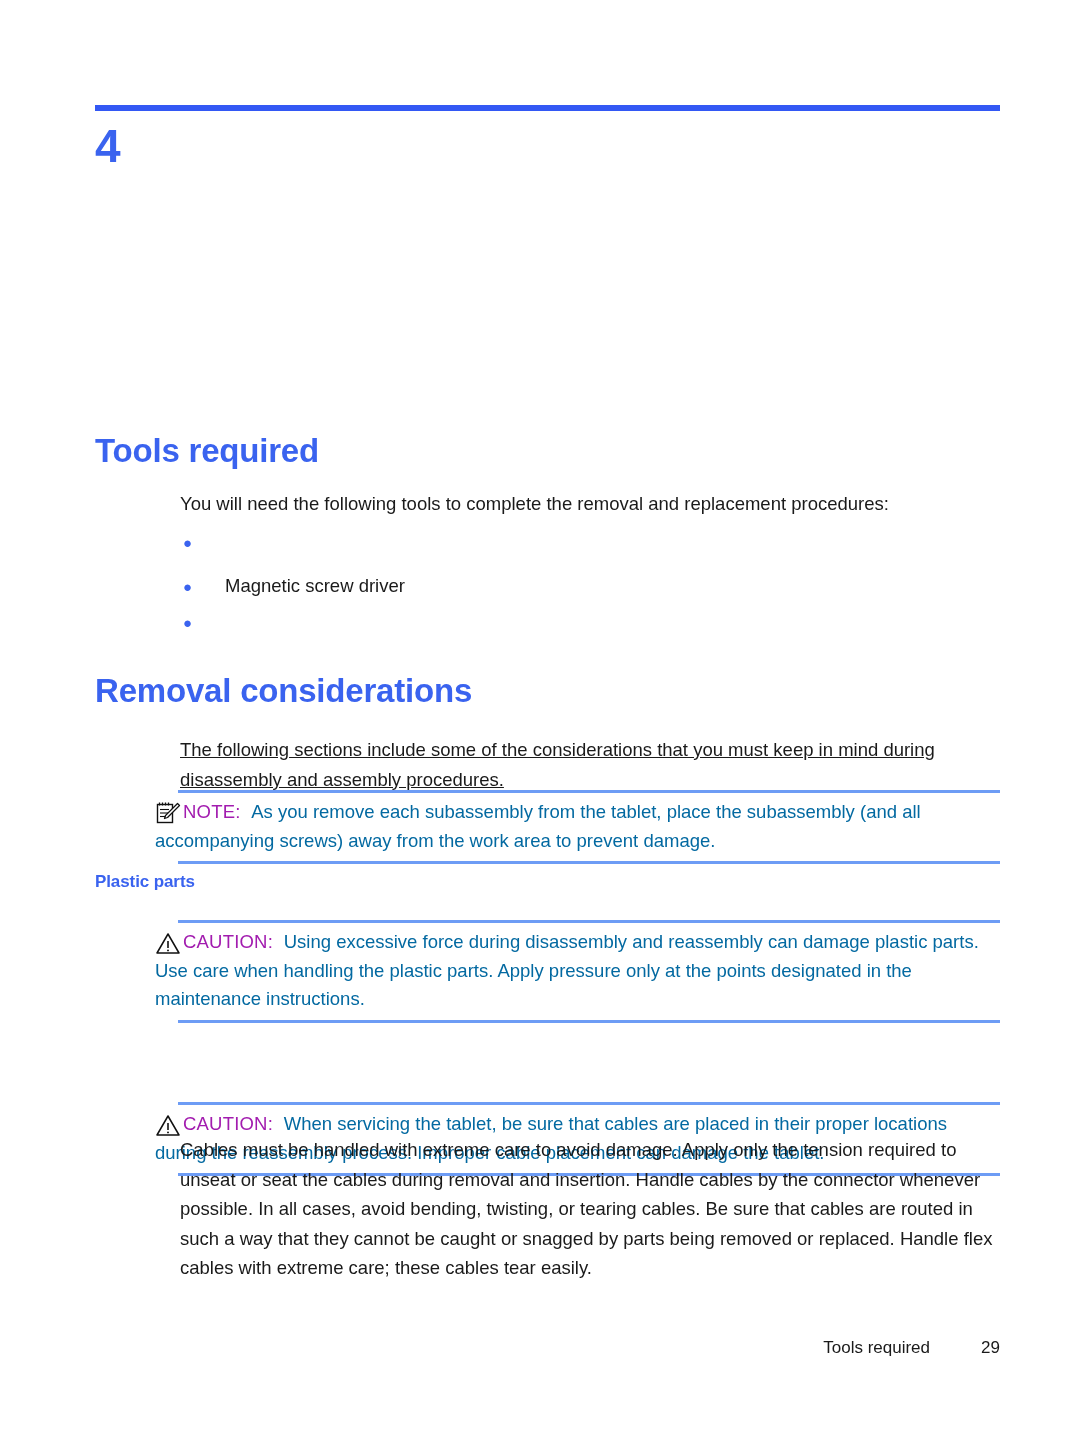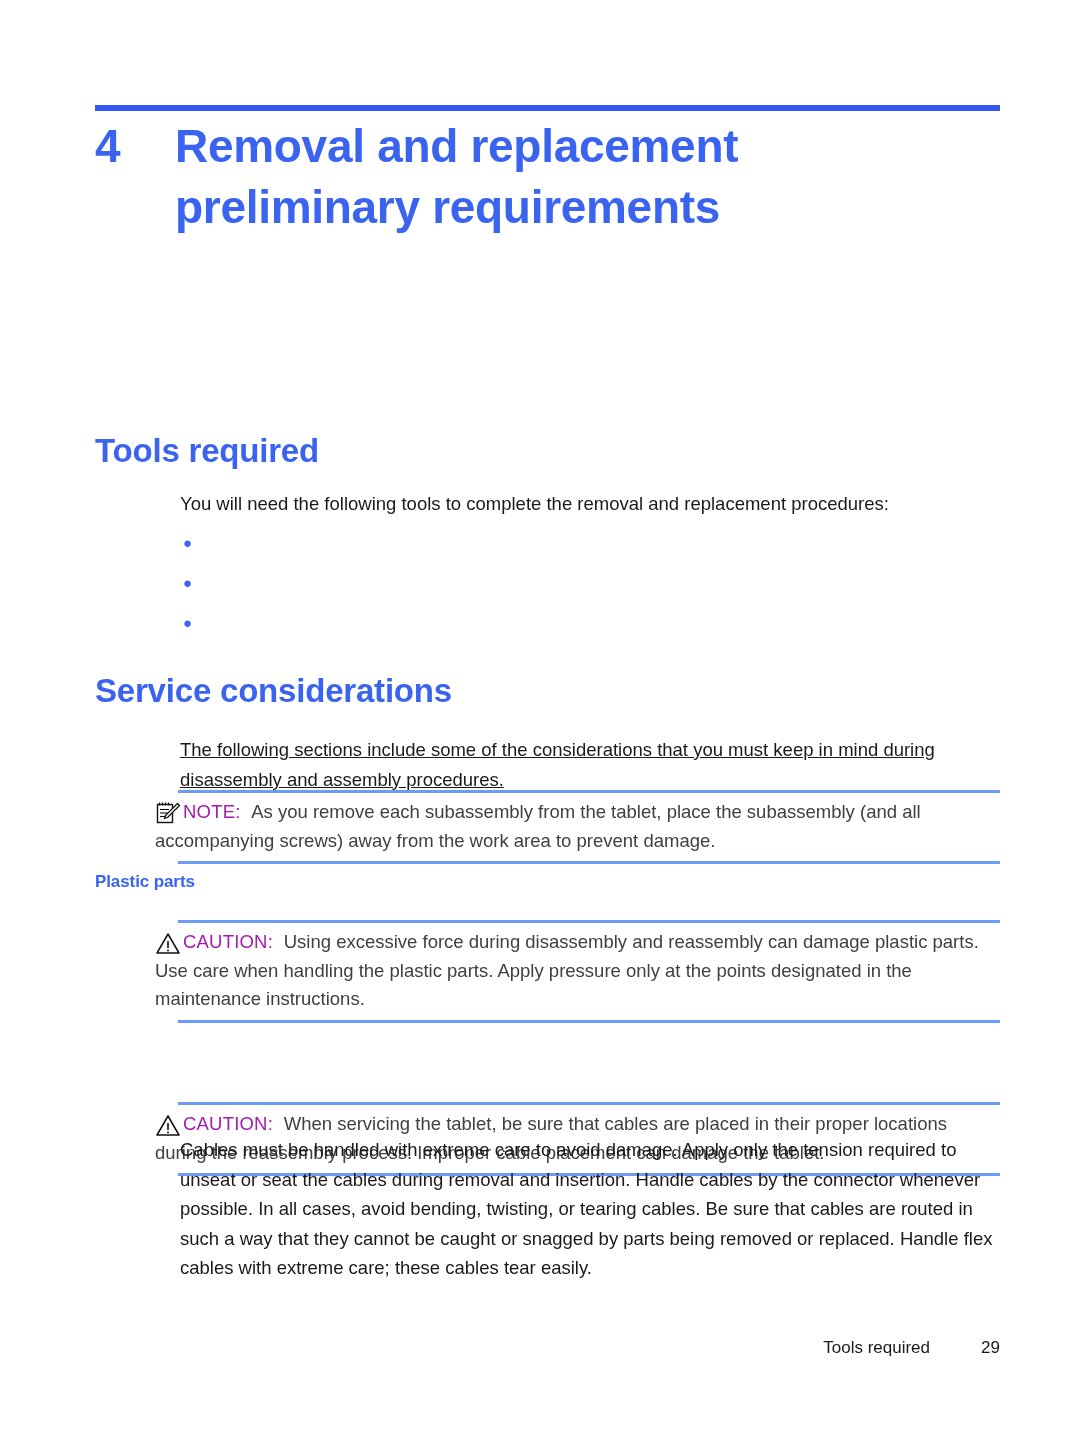--- a/index.html
+++ b/index.html
@@ -137,21 +137,21 @@
     margin-right: 2px;
     margin-top: 2px;
   }
   .admon-icon svg { display: block; }
   .admon-kw {
     color: #a21caf;
     font-weight: normal;
     letter-spacing: 0.2px;
   }
   .admon-kw::after { content: "\00a0\00a0"; }
-  .admon-text { color: #404040; }
+  .admon-text { color: #0369a1; }
 
   
   .footer {
     position: absolute;
     left: 95px;
     top: 1338px;
     width: 905px;
     display: flex;
     justify-content: flex-end;
     align-items: baseline;
@@ -162,39 +162,39 @@
   .footer-page { min-width: 26px; text-align: right; }
 </style>
 </head>
 <body>
 
 <div class="page">
 
   <div class="chapter-rule"></div>
   <div class="chapter-title">
     <span class="chapter-num">4</span>
-    <span class="chapter-name">Removal and replacement preliminary requirements</span>
   </div>
 
   <div class="h1" style="top:432px;">Tools required</div>
   <div class="body-text" style="top:489px;">You will need the following tools to complete the removal and replacement procedures:</div>
 
   <div class="bullet-list" style="top:535px;">
     <div class="bullet-row">
       <span class="bullet-dot">●</span>
     </div>
     <div class="bullet-row">
       <span class="bullet-dot">●</span>
+      <span class="bullet-label">Magnetic screw driver</span>
     </div>
     <div class="bullet-row">
       <span class="bullet-dot">●</span>
     </div>
   </div>
 
-  <div class="h1" style="top:672px;">Service considerations</div>
+  <div class="h1" style="top:672px;">Removal considerations</div>
   <div class="body-text" style="top:735px;text-decoration:underline;">The following sections include some of the considerations that you must keep in mind during disassembly and assembly procedures.</div>
 
   <div class="admon" style="top:790px;">
     <div class="admon-rule top"></div>
     <div class="admon-body">
       <span class="admon-icon">
         <svg viewBox="0 0 26 26" width="26" height="26">
           <rect x="2.5" y="4.5" width="15" height="18" fill="#ffffff" stroke="#111111" stroke-width="1.4"></rect>
           <line x1="5" y1="9.5" x2="14" y2="9.5" stroke="#111111" stroke-width="1.1"></line>
           <line x1="5" y1="13" x2="14" y2="13" stroke="#111111" stroke-width="1.1"></line>

